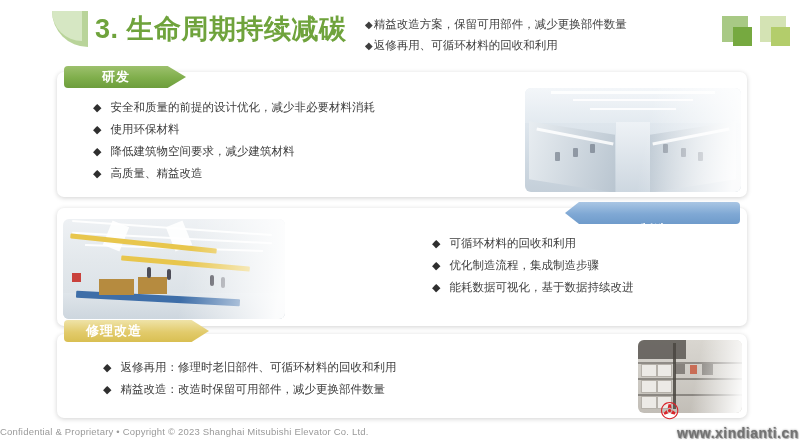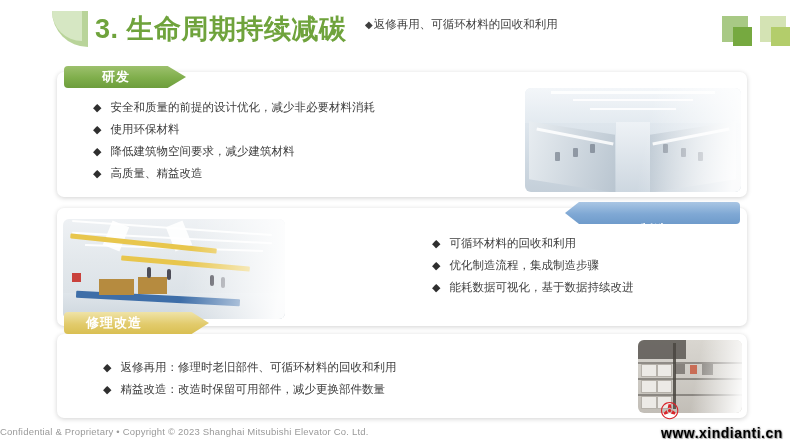--- a/index.html
+++ b/index.html
@@ -81,21 +81,21 @@
   
   #banner-mf{left:565px;top:202px;width:175px;}
   #banner-mf span{position:absolute;left:75px;top:17px;}
   #banner-mf .shape{
     background:linear-gradient(180deg,#a9c6e4 0%,#7fa8d4 55%,#6f9bcb 100%);
     border-radius:0 4px 4px 0;
     clip-path:polygon(8% 0,100% 0,100% 100%,8% 100%,0 50%);
   }
 
   
-  #banner-rp{left:64px;top:312px;width:145px;}
+  #banner-rp{left:64px;top:320px;width:145px;}
   #banner-rp span{position:absolute;left:22px;top:0;}
   #banner-rp .shape{
     background:linear-gradient(180deg,#efe3a8 0%,#e2cb6c 55%,#d9bf52 100%);
     border-radius:4px 0 0 4px;
     clip-path:polygon(0 0,88% 0,100% 50%,88% 100%,0 100%);
   }
 
   
   .blist{position:absolute;}
   .blist .row{
@@ -164,38 +164,41 @@
     font-size:23px;color:#d9242a;font-weight:bold;
     font-family:"DejaVu Sans",sans-serif;
   }
   .wm-text{
     position:absolute;left:26px;top:0px;
     font-size:25px;font-weight:bold;color:#ffffff;
     text-shadow:0 0 2px rgba(120,120,120,.9),1px 1px 0 #b8b8b8,-1px -1px 0 #cfcfcf;
     letter-spacing:1px;
   }
   .wm-url{
-    position:absolute;left:1px;top:29px;
-    font-size:14px;font-weight:bold;color:#000000;
+    position:absolute;left:17px;top:29px;
+    font-size:14px;font-weight:bold;color:#737373;
     text-shadow:0 0 2px rgba(130,130,130,.95),1px 1px 0 #bdbdbd;
     letter-spacing:.5px;
   }
 </style>
 </head>
 <body>
 
 <div class="slide">
 
   <div class="leaf">
     <div class="l1"></div>
       <div class="l2"></div>
   </div>
   <div class="title">3. 生命周期持续减碳</div>
 
   <div class="head-bullets">
+    <div class="hb">
+      <span class="dia">◆</span><span>精益改造方案，保留可用部件，减少更换部件数量</span>
+    </div>
     <div class="hb">
       <span class="dia">◆</span><span>返修再用、可循环材料的回收和利用</span>
     </div>
   </div>
 
   <div class="sq-group" id="sqA">
     <div class="big"></div>
     <div class="sm"></div>
   </div>
   <div class="sq-group" id="sqB">

